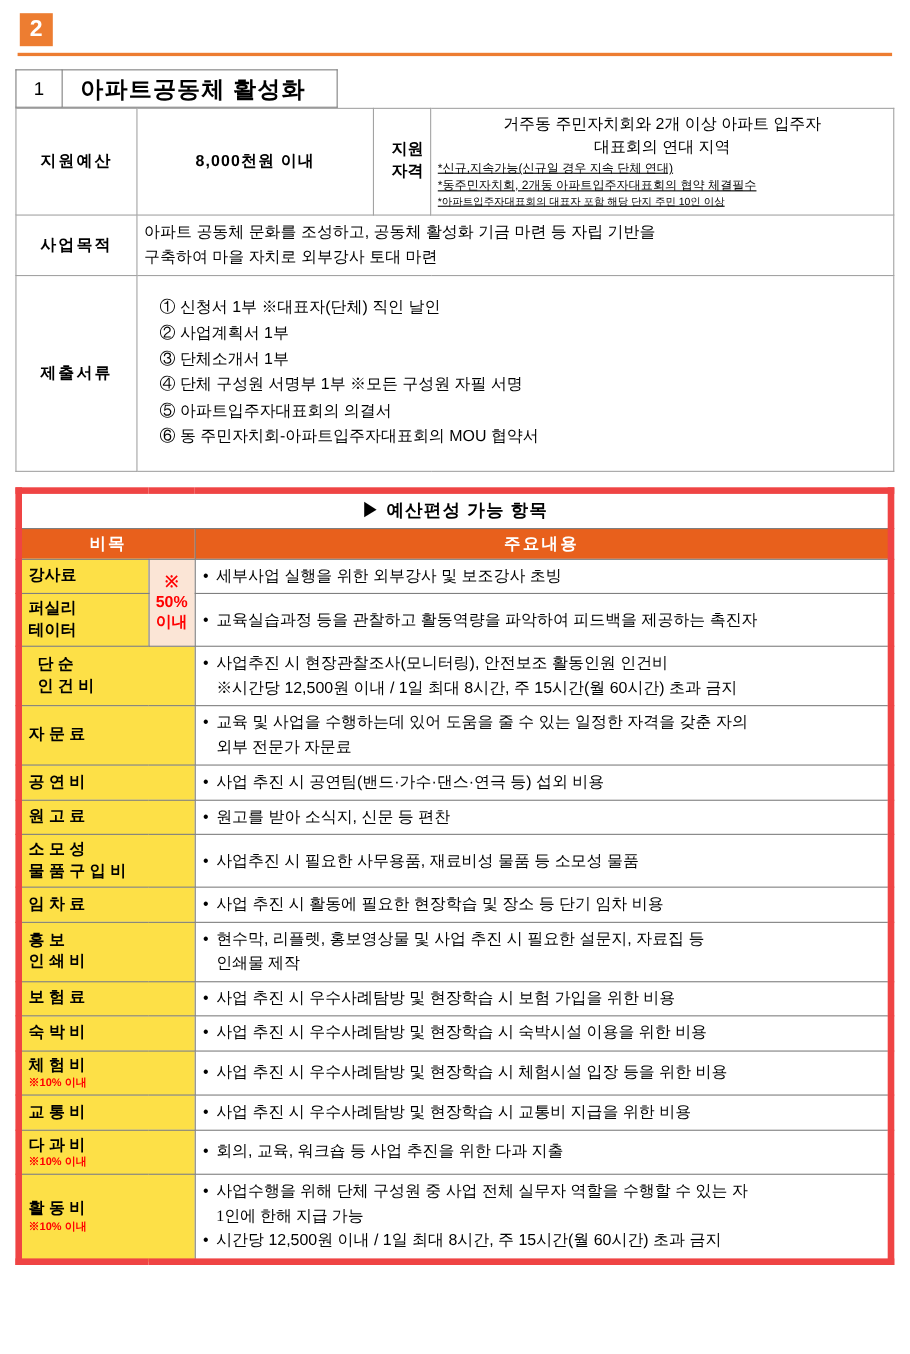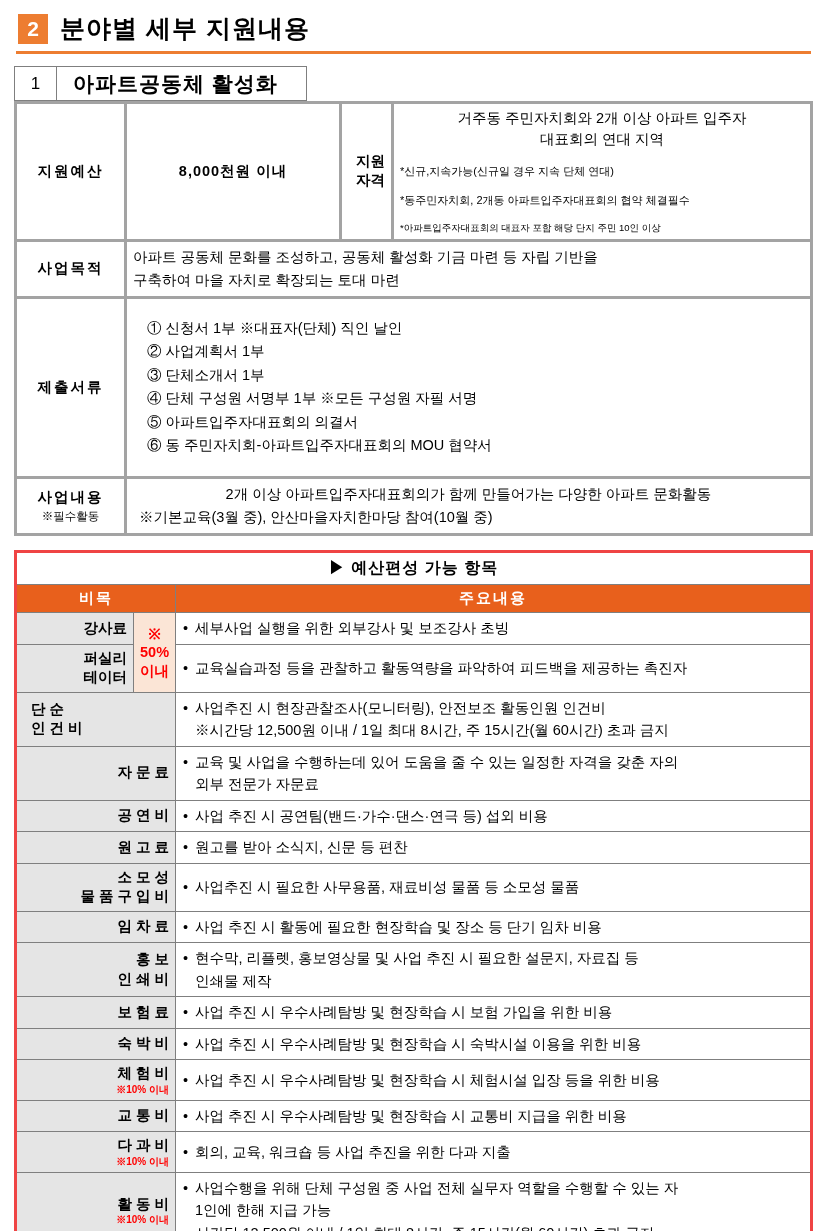--- a/index.html
+++ b/index.html
@@ -58,21 +58,21 @@
   .title-table .t-num { width: 42px; text-align: center; font-size: 17px; }
   .title-table .t-txt { width: 250px; padding-left: 16px; font-size: 21px; font-weight: bold; letter-spacing: 1px; }
 
   
   table.info {
     border-collapse: collapse;
     width: 100%;
     table-layout: fixed;
   }
   table.info td {
-    border: 3px solid #a3a3a3;
+    border: 1px solid #a3a3a3;
     padding: 4px 6px;
     font-size: 14.5px;
     vertical-align: middle;
   }
   td.lbl {
     width: 110px;
     text-align: center;
     font-weight: bold;
     letter-spacing: 2px;
     font-size: 15px;
@@ -100,21 +100,22 @@
     line-height: 1.35;
   }
   .qual-main {
     text-align: center;
     font-size: 14.5px;
     line-height: 1.45;
   }
   .qual-note {
     font-size: 11px;
     line-height: 1.35;
-    margin-top: 14px;
+    margin-top: 1px;
+    text-decoration: underline;
   }
   .qual-note.small { font-size: 9.5px; }
   .purpose {
     text-align: left;
     line-height: 1.6;
     font-size: 14.5px;
   }
   ul.docs {
     margin: 12px; padding: 2px 0 2px 2px;
     list-style: none;
@@ -129,21 +130,21 @@
     line-height: 1.6;
   }
   .content-line.left { text-align: left; padding-left: 6px; }
 
   
   .gap { height: 14px; }
   table.budget {
     border-collapse: collapse;
     width: 100%;
     table-layout: fixed;
-    border: 3px solid #ef4444;
+    border: 6px solid #ef4444;
   }
   table.budget td {
     border: 1px solid #7f7f7f;
     font-size: 14.5px;
     vertical-align: middle;
     padding: 4px 6px;
   }
   tr.bt-title td {
     text-align: center;
     font-weight: bold;
@@ -155,22 +156,22 @@
   tr.bt-head td {
     background: #E8601C;
     color: #ffffff;
     text-align: center;
     font-weight: bold;
     font-size: 15px;
     letter-spacing: 2px;
     padding: 4px 16px;
   }
   td.cat {
-    background: #e5e5e5;
-    text-align: right;
+    background: #fde047;
+    text-align: left;
     font-weight: bold;
     font-size: 14.5px;
     line-height: 1.35;
     width: 118px;
   }
   td.cat .red {
     color: #FF0000;
     font-size: 10px;
     font-weight: bold;
     display: block;
@@ -202,31 +203,31 @@
   }
   ul.bullets li:before {
     content: "•";
     position: absolute;
     left: 1px;
     top: 0;
   }
   ul.bullets li .cont {
     display: block;
     padding-left: 13px;
+    font-family: Liberation Serif, serif;
   }
   ul.bullets li.nobullet:before { content: ""; }
 </style>
 </head>
 <body>
 
 <div class="page">
 
   <div class="header">
     <div class="header-num">2</div>
-    <div class="header-title">분야별 세부 지원내용</div>
   </div>
   <div class="header-rule"></div>
 
   <table class="title-table">
     <tbody>
         <tr>
       <td class="t-num">1</td>
       <td class="t-txt">아파트공동체 활성화</td>
     </tr>
   </tbody>
@@ -252,46 +253,36 @@
         <div class="qual-main">대표회의 연대 지역</div>
         <div class="qual-note">*신규,지속가능(신규일 경우 지속 단체 연대)</div>
         <div class="qual-note">*동주민자치회, 2개동 아파트입주자대표회의 협약 체결필수</div>
         <div class="qual-note small">*아파트입주자대표회의 대표자 포함 해당 단지 주민 10인 이상</div>
       </td>
     </tr>
     <tr>
       <td class="lbl">사업목적</td>
       <td colspan="3">
         <div class="purpose">아파트 공동체 문화를 조성하고, 공동체 활성화 기금 마련 등 자립 기반을</div>
-        <div class="purpose">구축하여 마을 자치로 확장되는 토대 마련</div>
+        <div class="purpose">구축하여 마을 자치로 외부강사 토대 마련</div>
       </td>
     </tr>
     <tr>
       <td class="lbl">제출서류</td>
       <td colspan="3">
         <ul class="docs">
           <li>① 신청서 1부 ※대표자(단체) 직인 날인</li>
           <li>② 사업계획서 1부</li>
           <li>③ 단체소개서 1부</li>
           <li>④ 단체 구성원 서명부 1부 ※모든 구성원 자필 서명</li>
           <li>⑤ 아파트입주자대표회의 의결서</li>
           <li>⑥ 동 주민자치회-아파트입주자대표회의 MOU 협약서</li>
         </ul>
       </td>
     </tr>
-    <tr>
-      <td class="lbl">
-        <span>사업내용</span>
-        <span class="sub">※필수활동</span>
-      </td>
-      <td colspan="3">
-        <div class="content-line">2개 이상 아파트입주자대표회의가 함께 만들어가는 다양한 아파트 문화활동</div>
-        <div class="content-line left">※기본교육(3월 중), 안산마을자치한마당 참여(10월 중)</div>
-      </td>
-    </tr>
   </tbody>
     </table>
 
   <div class="gap"></div>
 
   <table class="budget">
     <colgroup>
       <col style="width:118px">
       <col style="width:42px">
       <col>

